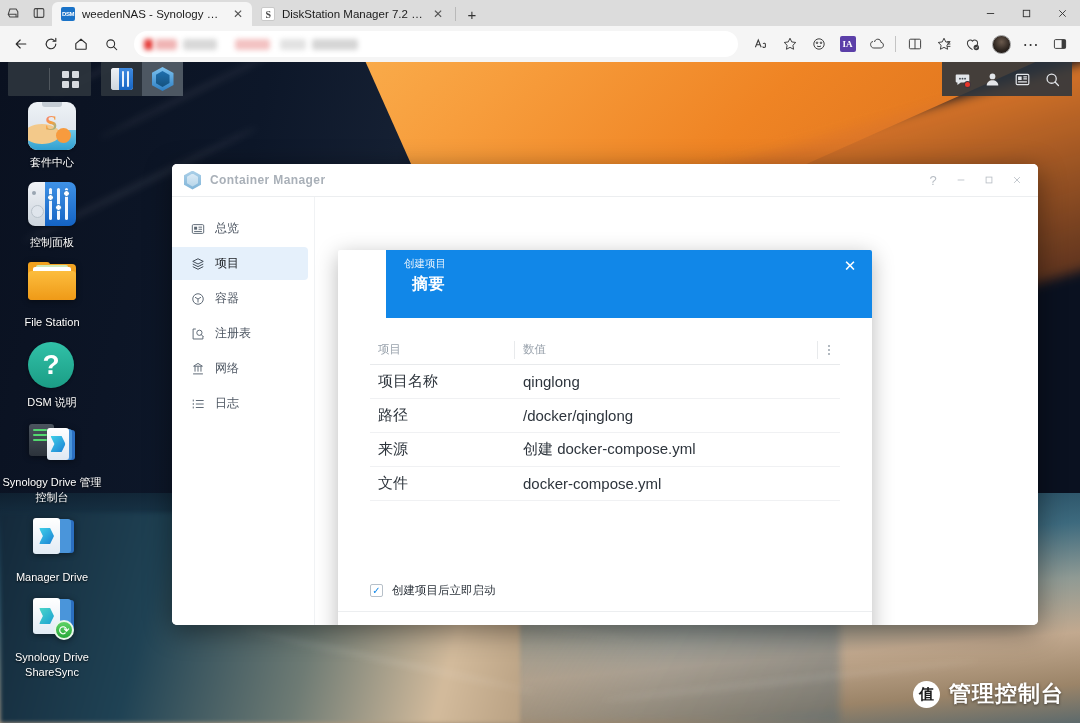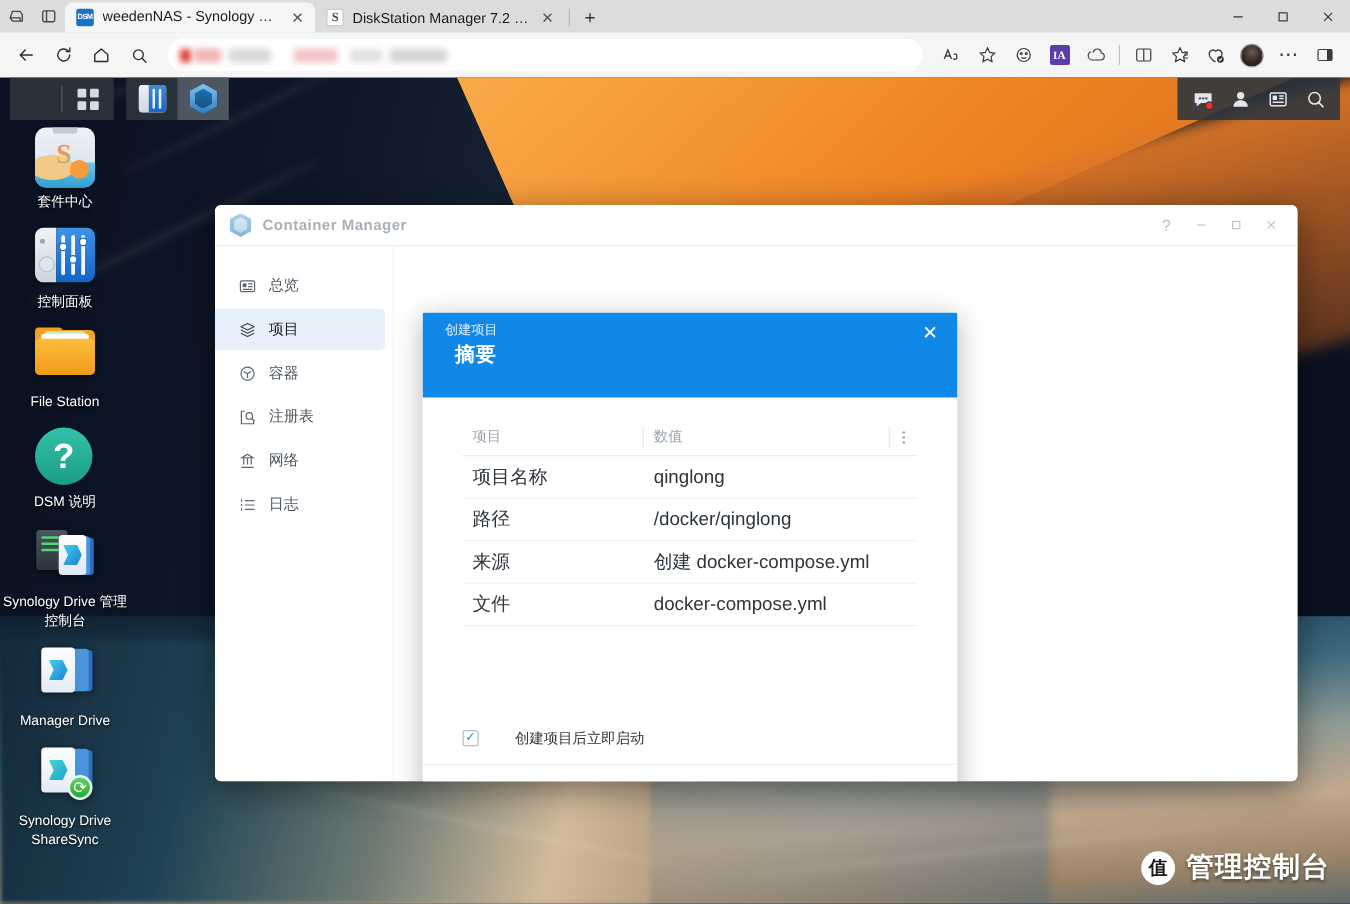--- a/index.html
+++ b/index.html
@@ -235,22 +235,22 @@
   .navitem {
     height: 33px; display:flex; align-items:center; gap: 10px; padding-left: 18px;
     font-size: 12px; color: #4c5561; margin: 2px 6px 2px 0; border-radius: 0 4px 4px 0;
   }
   .navitem.active { background: #e5f0fb; color: #1a1d21; }
   .navico { width: 15px; height: 15px; display:flex;align-items:center;justify-content:center; color:#5b6672; flex:0 0 auto;}
   .cmmain { flex: 1; background: #fff; }
 
   
   .dlg {
-    position: absolute; left: 326px; top: 188px; width: 428px; height: 418px;
-    background: #fff; box-shadow: 0 5px 22px rgba(0,0,0,0.28); border-radius: 2px; overflow: hidden;
+    position: absolute; left: 326px; top: 188px; width: 534px; height: 418px;
+    background: #fff; box-shadow: 0 5px 22px rgba(0,0,0,0.28); border-radius: 2px; overflow: hidden; padding-left: 48px;
   }
   .dlg-head { background: #1187e8; height: 68px; position: relative; padding: 0 18px; }
   .dlg-subtitle { position:absolute; left: 18px; top: 7px; font-size: 10.5px; color: #e3f0fc; }
   .dlg-title { position:absolute; left: 26px; top: 24px; font-size: 16px; color: #fff; font-weight: 600; letter-spacing: .5px;}
   .dlg-close { position:absolute; right: 13px; top: 7px; width: 18px;height:18px;
                display:flex;align-items:center;justify-content:center; color:#fff; font-size: 15px; }
   .dlg-body { position:absolute; top: 68px; left:0; right:0; bottom: 57px; padding: 18px 32px 0 32px; }
   .sumtable { width: 100%; border-collapse: collapse; }
   .sumtable th {
     font-size: 11.5px; font-weight: normal; color: #9aa3ad; text-align: left;
@@ -265,21 +265,21 @@
   .dots { display:flex;flex-direction:column;gap:2px;align-items:center; }
   .dots i { width:2px;height:2px;background:#9aa3ad;border-radius:50%;display:block;}
 
   .dlg-check {
     position: absolute; left: 32px; bottom: 70px; display:flex; align-items:center; gap: 9px;
   }
   .cbox {
     width: 13px; height: 13px; border: 1px solid #b7c0c9; border-radius: 2px; background:#fff;
     display:flex;align-items:center;justify-content:center; color:#1187e8; font-size:10px; line-height:1;
   }
-  .cbox-label { font-size: 11.5px; color: #2d343c; margin-left: 20px; }
+  .cbox-label { font-size: 11.5px; color: #2d343c; }
   .dlg-foot {
     position:absolute; left:0; right:0; bottom:0; height: 57px;
     border-top: 1px solid #eceef0; display:flex; align-items:center; justify-content:flex-end;
     gap: 11px; padding-right: 20px;
   }
 
   
   .watermark {
     position: absolute; right: 16px; bottom: 14px; display:flex; align-items:center; gap: 9px;
   }

